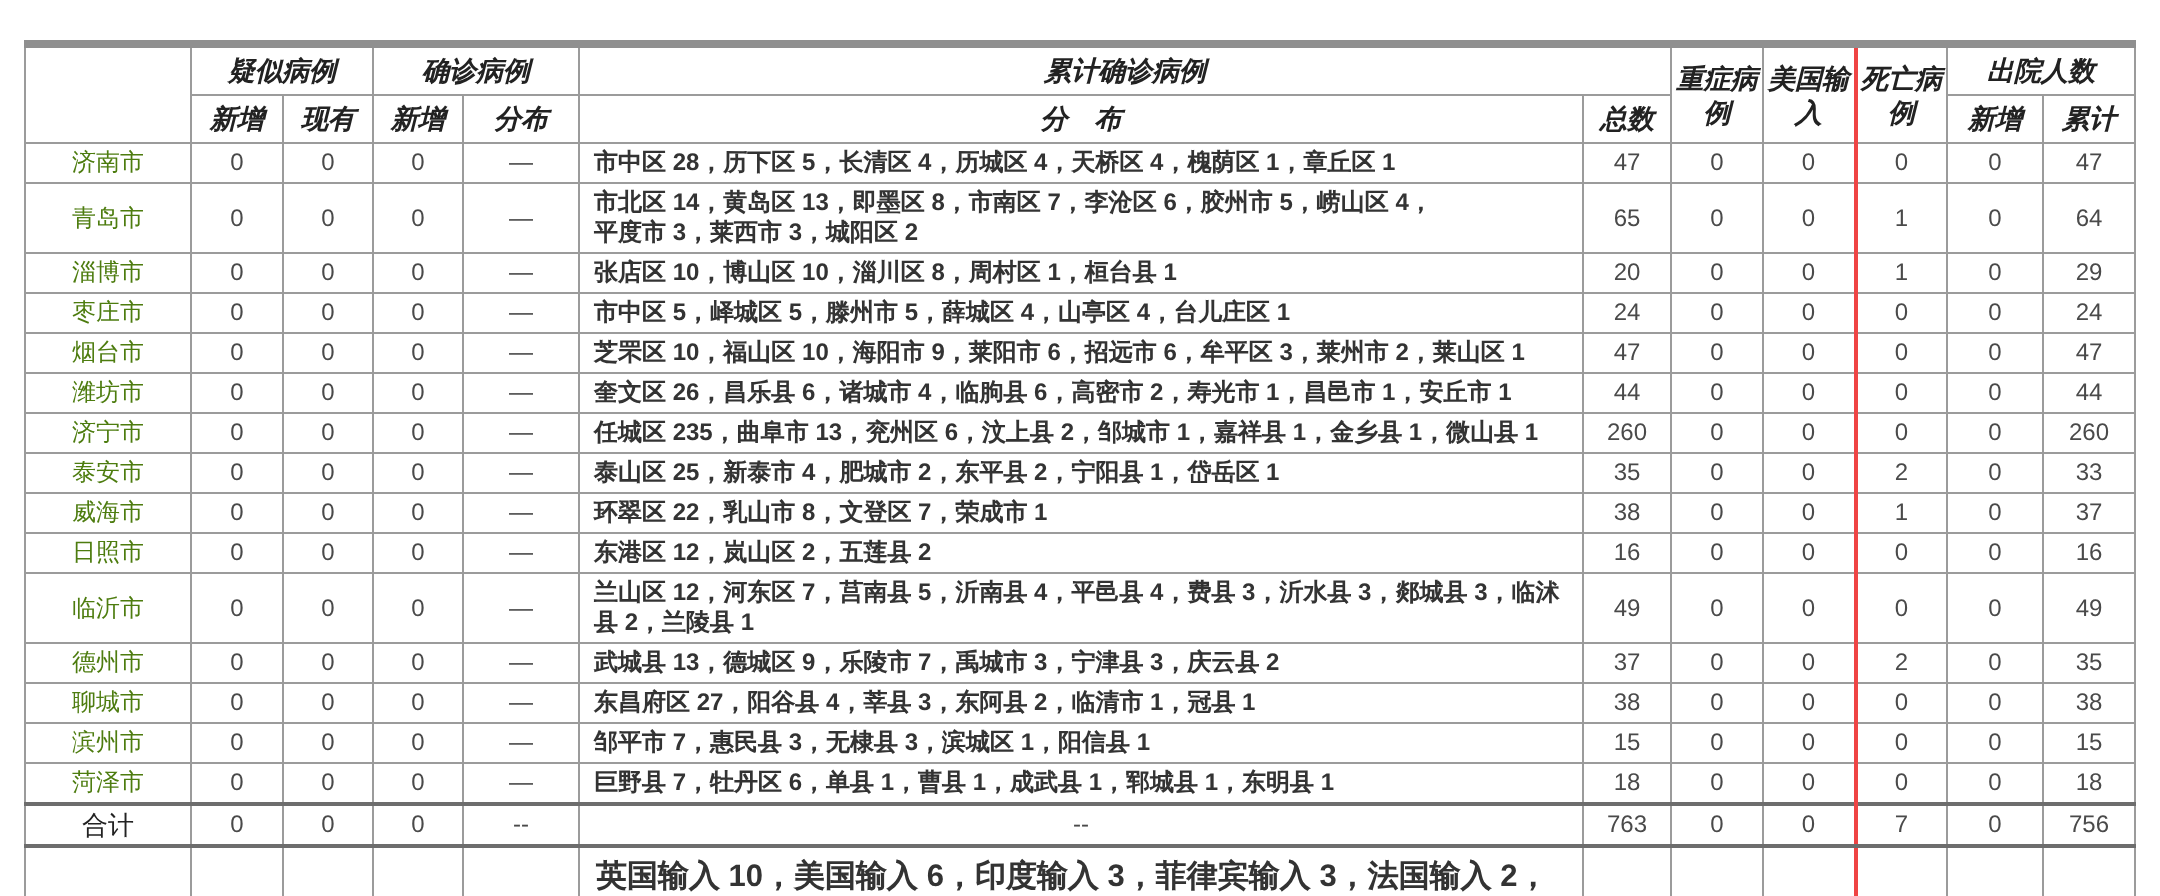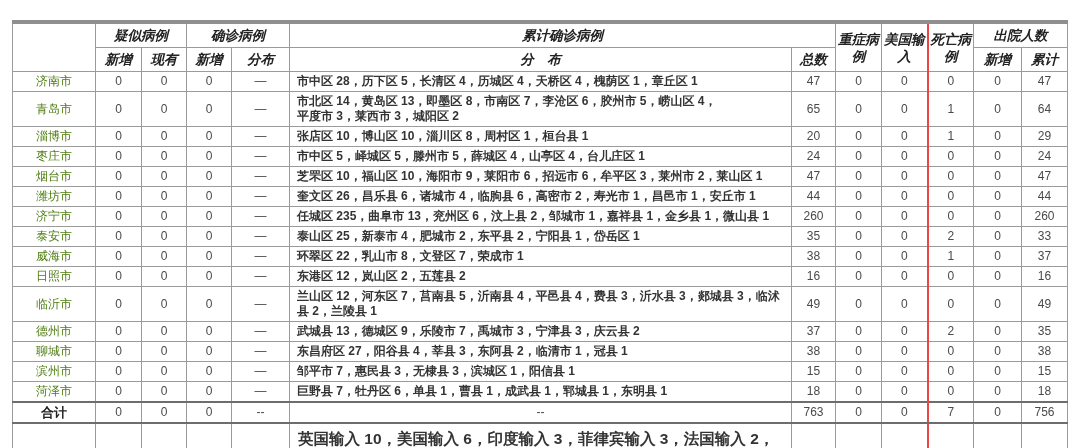--- a/index.html
+++ b/index.html
@@ -9,21 +9,21 @@
   table{border-collapse:collapse;table-layout:fixed;width:1055px;
         border-top:4px solid #8f8f8f;}
   th,td{border:1px solid #9b9b9b;text-align:center;vertical-align:middle;
         box-sizing:border-box;padding:2px 3px;}
   thead th{font-size:13.5px;font-weight:bold;color:#222;line-height:17px;padding:3px 2px;font-style:italic;}
   td{font-size:12px;color:#4a4a4a;line-height:15px;}
   td.name{color:#4d7c0f;}
   td.dist{text-align:left;padding:2px 7px;white-space:pre-line;color:#333;font-weight:bold;}
   .bl2{border-left:2px solid #ef4444;}
   tr.total-row td{border-top:2px solid #6d6d6d;border-bottom:2px solid #6d6d6d;}
-  tr.total-row td.name{font-weight:bold;font-size:13px;color:#222;}
+  tr.total-row td.name{font-weight:normal;font-size:13px;color:#222;}
   tr.imported-row td{border-bottom:3px solid #4e4e4e;font-size:16px;line-height:21px;}
   tr.imported-row td.name{font-size:16.5px;letter-spacing:1px;color:#333;}
   tr.imported-row td.dist{font-size:15.5px;line-height:21px;padding:4px 8px;}
 </style>
 </head>
 <body>
 
 <div class="table-wrap">
 <table>
   <colgroup>

